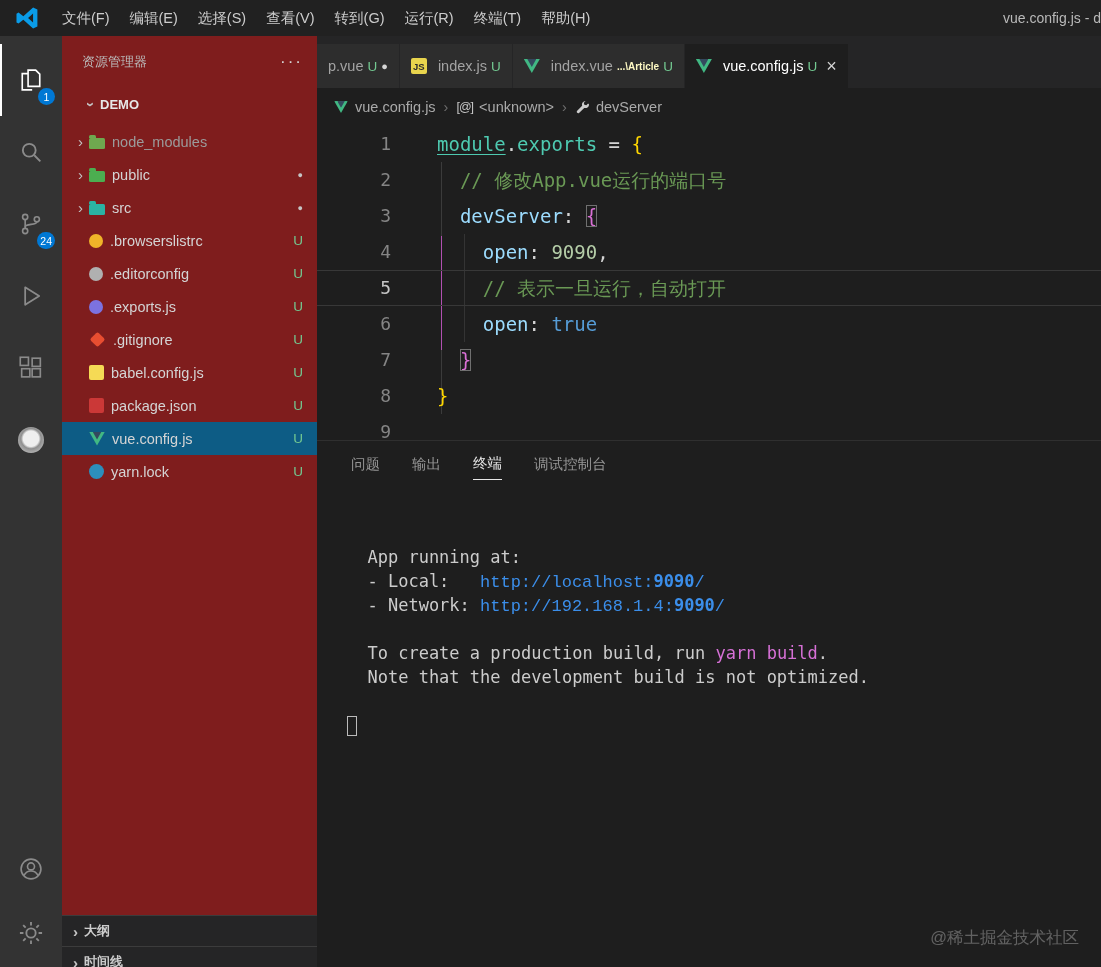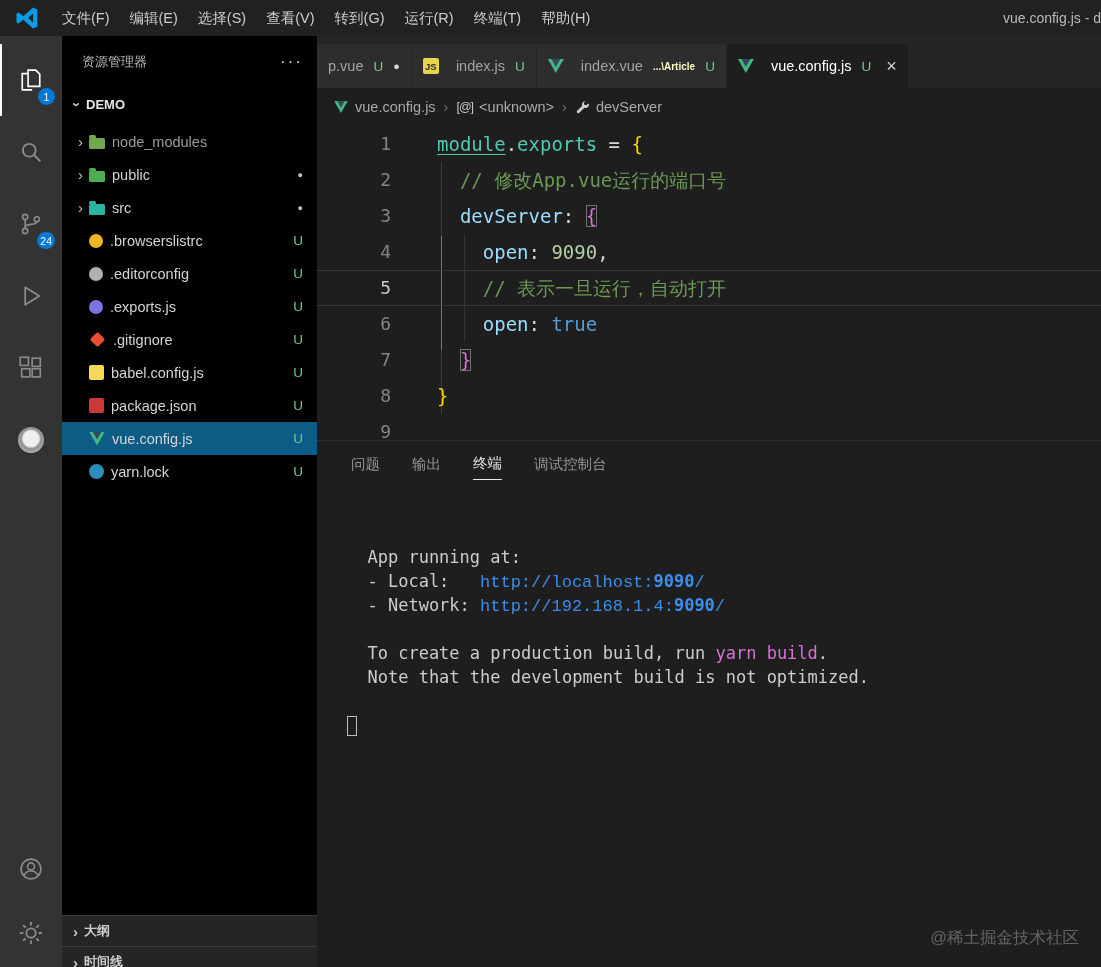--- a/index.html
+++ b/index.html
@@ -24,24 +24,24 @@
   .ab-item svg{display:block;}
   .badge{position:absolute;right:7px;bottom:11px;background:#0078d4;color:#fff;border-radius:10px;
     min-width:17px;height:17px;font-size:10.5px;display:flex;align-items:center;justify-content:center;
     padding:0 3px;box-sizing:border-box;}
   .ab-bottom{padding-bottom:2px;}
   .ab-bottom .ab-item{height:64px;}
   .round-ext{width:26px;height:26px;border-radius:50%;
     background:radial-gradient(circle at 50% 45%, #efefef 40%, #8f8f8f 52%, #d9d9d9 100%);}
 
   
-  .sidebar{width:255px;background:#000000;display:flex;flex-direction:column;position:relative;flex:none;}
+  .sidebar{width:255px;background:#7f1d1d;display:flex;flex-direction:column;position:relative;flex:none;}
   .sidebar-header{height:52px;display:flex;align-items:center;padding:0 14px 0 20px;font-size:13px;color:#bbbbbb;}
   .more{margin-left:auto;font-size:17px;letter-spacing:2px;color:#d4d4d4;}
-  .section-header{height:32px;display:flex;align-items:center;font-weight:700;font-size:13px;color:#e7e7e7;padding-left:7px;}
+  .section-header{height:32px;display:flex;align-items:center;font-weight:700;font-size:13px;color:#e7e7e7;padding-left:21px;}
   .chev{display:inline-block;color:#c5c5c5;font-size:15px;width:17px;text-align:center;flex:none;}
   .chev-down{transform:rotate(90deg);width:17px;display:inline-block;text-align:center;}
   .tree{flex:1;overflow:hidden;font-size:14.5px;padding-top:5px;}
   .tree-row{height:33px;display:flex;align-items:center;padding:0 14px 0 10px;white-space:nowrap;}
   .tree-row.sel{background:#0d5c85;}
   .tree-row.dim .tlabel{color:#9b9b9b;}
   .tlabel{overflow:hidden;text-overflow:ellipsis;color:#d4d4d4;}
   .tright{margin-left:auto;color:#73c991;font-size:13.5px;flex:none;padding-left:6px;}
   .tright.dot{color:#c5c5c5;font-size:9px;}
   .sidebar-bottom{position:absolute;left:0;right:0;bottom:-10px;}
@@ -68,21 +68,21 @@
     clip-path:polygon(0 0,100% 0,50% 100%);}
   .ficon-vue::after{content:"";position:absolute;left:3.5px;top:0;width:9px;height:8px;background:#34495E;
     clip-path:polygon(0 0,100% 0,50% 100%);}
   .ficon-js{width:16px;height:16px;background:#e8d44d;color:#2b2b2b;font-weight:700;font-size:9.5px;
     border-radius:2px;font-family:"Liberation Sans",sans-serif;}
 
   
   .editor-region{flex:1;display:flex;flex-direction:column;background:#1e1e1e;position:relative;min-width:0;}
   .tabbar{height:52px;background:#252526;display:flex;align-items:flex-end;flex:none;overflow:hidden;}
   .tab{height:44px;display:flex;align-items:center;padding:0 11px;background:#2d2d2d;color:#a3a3a3;
-    font-size:14.5px;gap:10px;border-right:1px solid #252526;white-space:nowrap;}
+    font-size:14.5px;gap:4px;border-right:1px solid #252526;white-space:nowrap;}
   .tab.active{background:#1e1e1e;color:#ffffff;}
   .ustatus{color:#73c991;font-size:13.5px;}
   .tab-desc{color:#fef9c3;font-size:10px;font-weight:bold;}
   .dirty{font-size:11px;color:#d4d4d4;}
   .close{margin-left:5px;font-size:18px;color:#d4d4d4;line-height:1;}
 
   .breadcrumb{height:38px;display:flex;align-items:center;padding-left:16px;font-size:14.5px;
     color:#a9a9a9;gap:8px;flex:none;}
   .bc-item{display:flex;align-items:center;gap:6px;}
   .bc-sep{color:#6e6e6e;}

